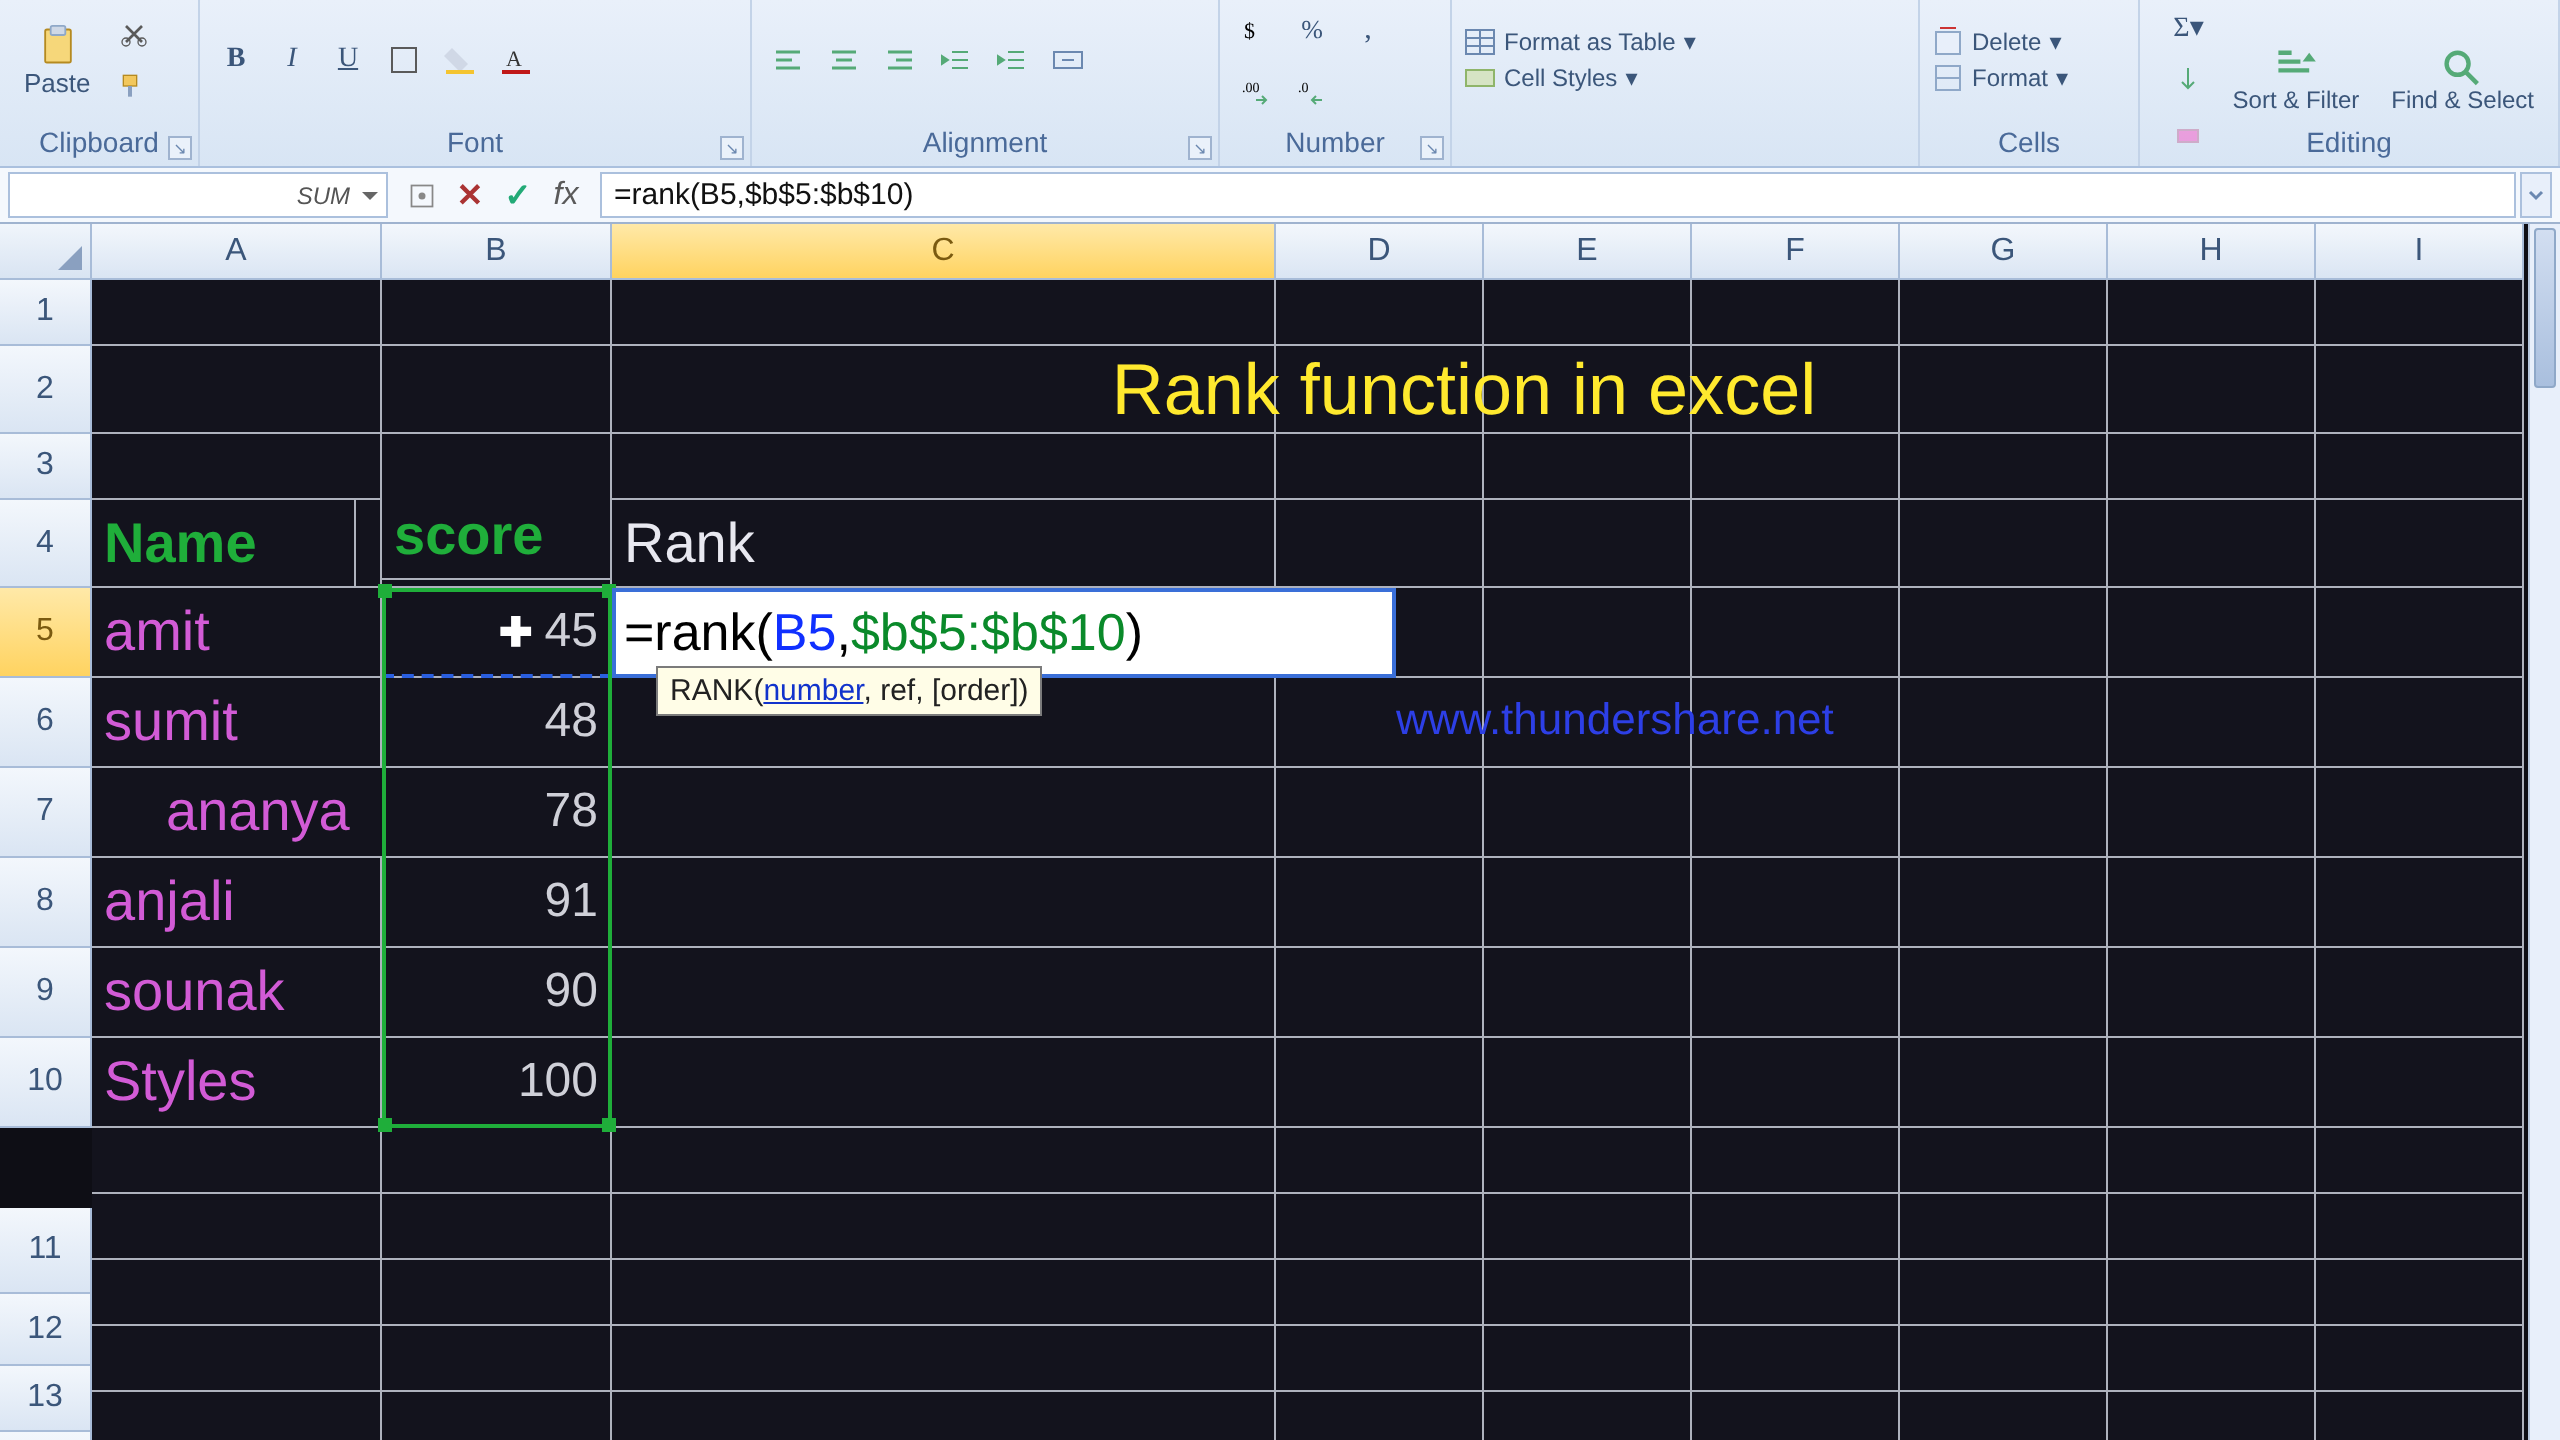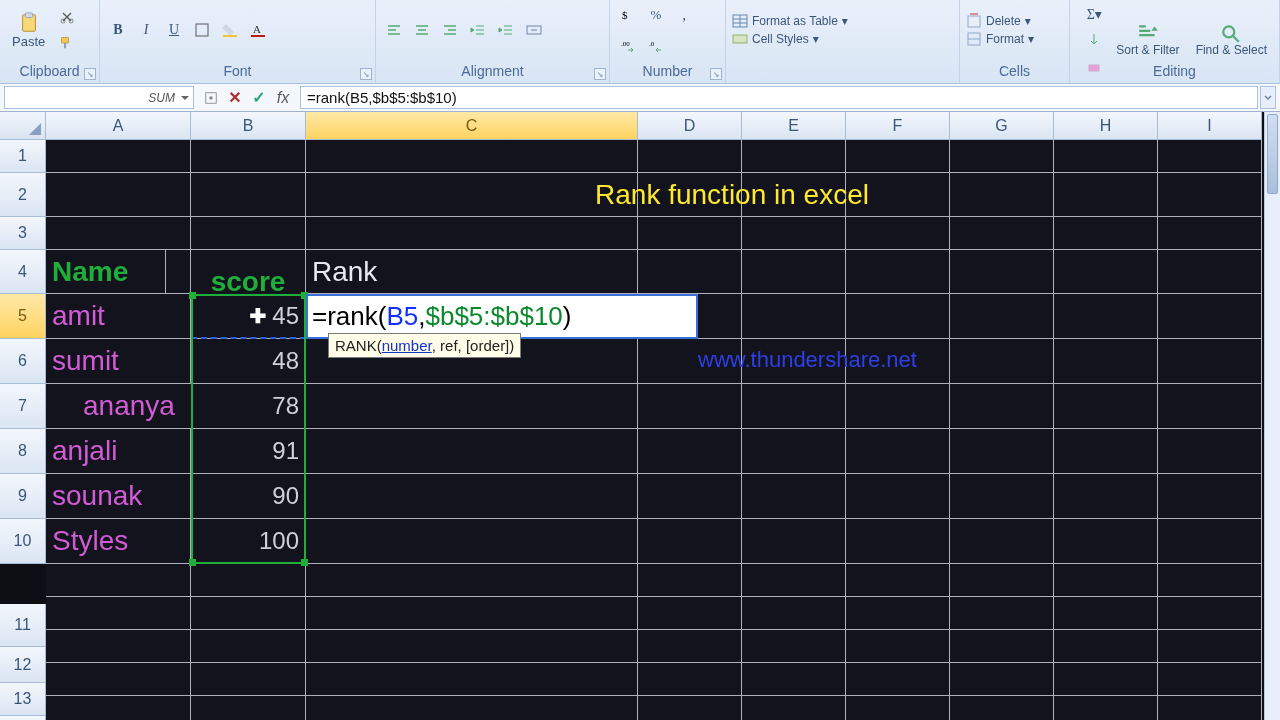--- a/index.html
+++ b/index.html
@@ -145,21 +145,21 @@
   .cell {
     position:absolute;
     border-right:1px solid #aeb2bd;
     border-bottom:1px solid #aeb2bd;
     background:#13131d;
     color:#e8e8f0;
     display:flex; align-items:center;
     padding:0 6px;
     font-size:22px;
   }
-  .title-text { color:#ffe92e; font-size:28px; font-weight:400; justify-content:center; }
+  .title-text { color:#ffe92e; font-size:36px; font-weight:400; justify-content:center; }
   .hdr-text { color:#1fae3a; font-size:28px; font-weight:600; }
   .rank-hdr { color:#e8e8f0; font-size:28px; }
   .name-text { color:#d25bd6; font-size:28px; }
   .score-text { color:#cfd0d8; font-size:24px; justify-content:flex-end; }
   .formula-cell {
     background:#fff; color:#000;
     font-size:26px;
     border:2px solid #3a6fd8;
     z-index:5;
     padding:0 4px;
@@ -622,24 +622,24 @@
       <div class="handle" style="left:-4px;top:-4px"></div>
       <div class="handle" style="right:-4px;top:-4px"></div>
       <div class="handle" style="left:-4px;bottom:-4px"></div>
       <div class="handle" style="right:-4px;bottom:-4px"></div>
     </div>
 
     <div class="cell title-text" id="titlecell" style="left: 260px; top: 33px; width: 852px; height: 44px; border-right: none; background: transparent;">
       <span>Rank function in excel</span>
     </div>
 
-    <div class="cell hdr-text" id="hA4" style="left: 0px; top: 110px; width: 120px; height: 44px;">
+    <div class="cell hdr-text" id="hA4" style="left: 0px; top: 110px; width: 132px; height: 44px;">
         <span>Name</span>
       </div>
-    <div class="cell hdr-text" id="hB4" style="left: 145px; top: 120px; width: 115px; height: 44px; justify-content: center;">
+    <div class="cell hdr-text" id="hB4" style="left: 145px; top: 106px; width: 115px; height: 44px;">
         <span>score</span>
       </div>
     <div class="cell rank-hdr" id="hC4" style="left: 260px; top: 110px; width: 332px; height: 44px;">
         <span>Rank</span>
       </div>
 
     <div class="cell name-text" id="nA5" style="left: 0px; top: 154px; width: 145px; height: 45px;">
         <span>amit</span>
       </div>
     <div class="cell score-text" id="nB5" style="left: 145px; top: 154px; width: 115px; height: 45px;">

